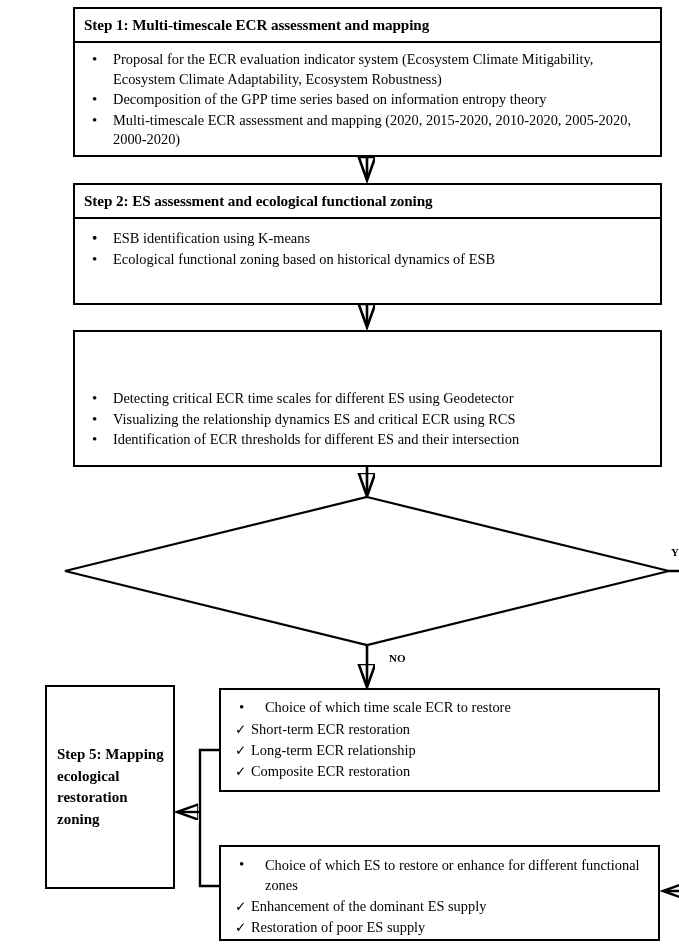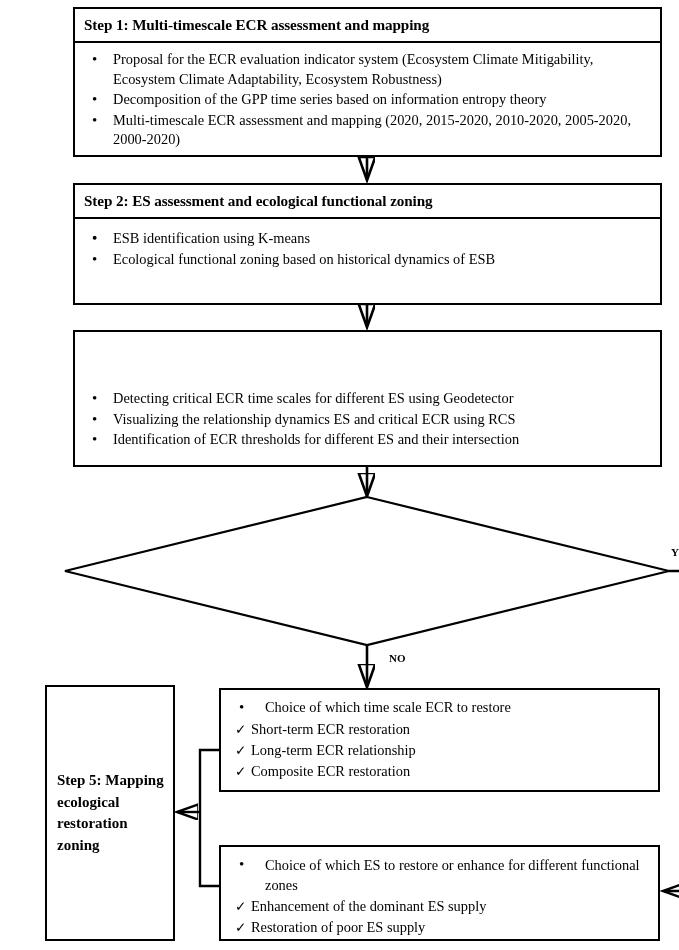--- a/index.html
+++ b/index.html
@@ -73,21 +73,21 @@
       </ul>
     </div>
   </div>
 
   <div class="diamond-label" style="left:46px;top:562px;width:580px;text-align:center;">Step 4: Determining if the ECR thresholds are reached grid by grid</div>
 
   <div class="flow-label" style="left:634px;top:546px;">YES</div>
 
   <div class="flow-label" style="left:352px;top:652px;">NO</div>
 
-  <div class="step5" style="left:8px;top:685px;width:130px;height:256px;">
+  <div class="step5" style="left:8px;top:685px;width:130px;height:204px;">
     <div class="s5txt">Step 5: Mapping ecological restoration zoning</div>
   </div>
 
   <div class="box lowbox" style="left:182px;top:688px;width:441px;height:104px;">
     <div style="position:absolute;left:0;top:0;right:0;bottom:0;padding:8px 8px 0 8px;box-sizing:border-box;">
       <ul class="blist">
         <li><span class="bu">•</span><span>Choice of which time scale ECR to restore</span></li>
       </ul>
       <div class="checkline"><span class="ck">✓</span><span>Short-term ECR restoration</span></div>
       <div class="checkline"><span class="ck">✓</span><span>Long-term  ECR relationship</span></div>

